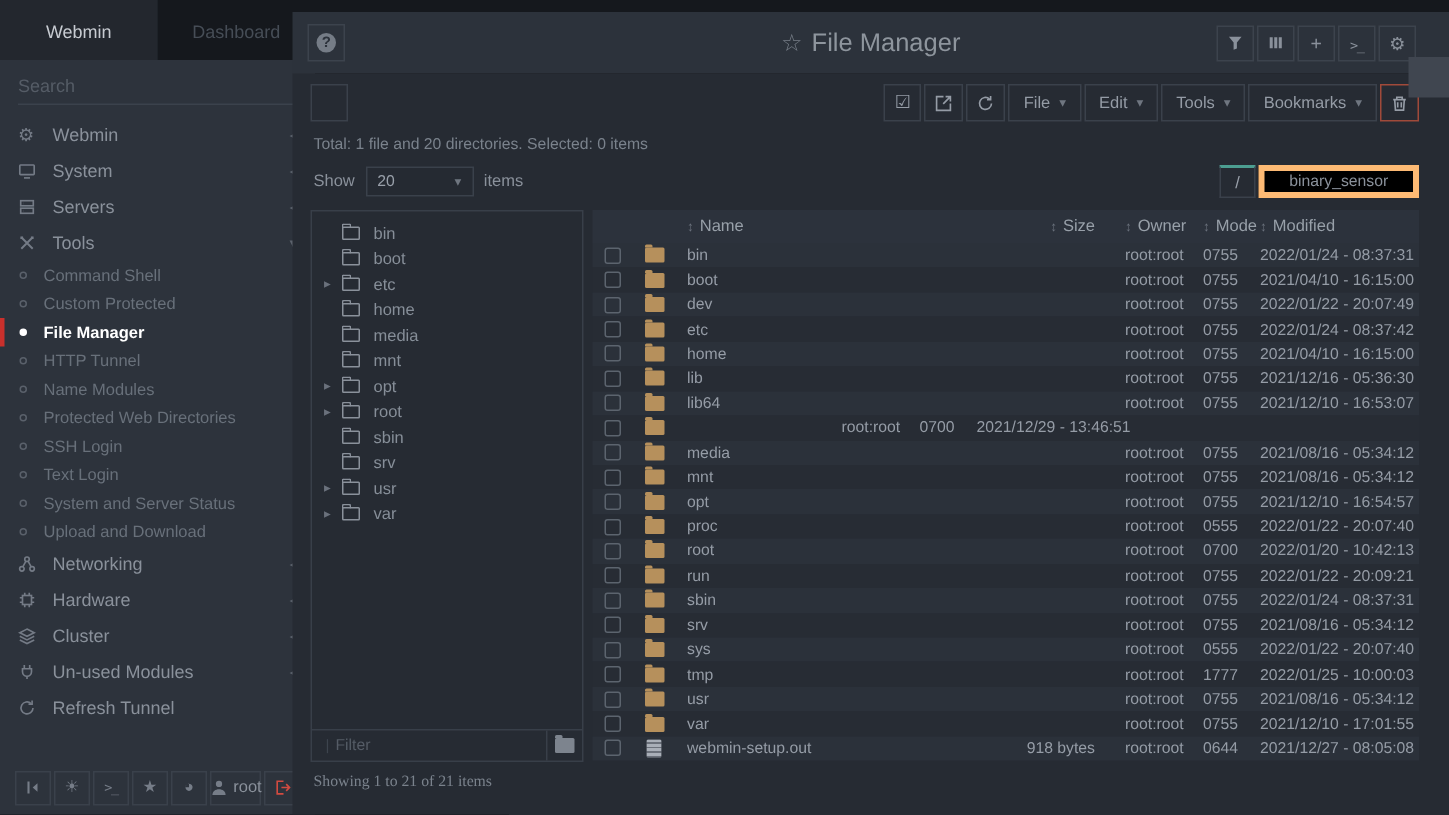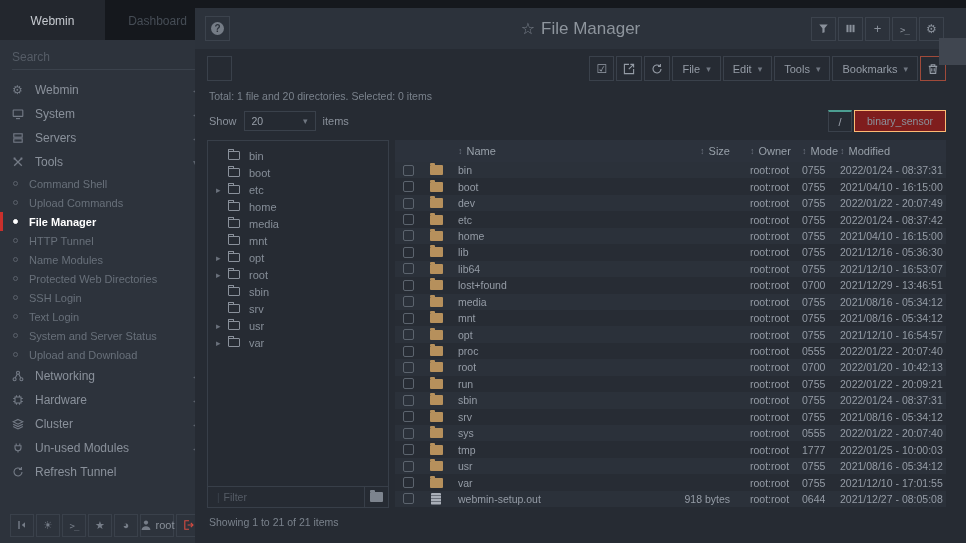--- a/index.html
+++ b/index.html
@@ -51,21 +51,21 @@
   .menu-btn .caret { color:#6f7680; font-size:9px; }
   .tbtn.trash { border-color:#a04a3a; }
   .toolbar-right { margin-left:auto; display:flex; gap:2px; }
 
   .total-line { margin:9px 0 0 2px; font-size:10.5px; color:#7a828c; }
   .show-row { margin:8px 0 0 2px; display:flex; align-items:center; font-size:11px; color:#8a919b; }
   .show-select { width:72px; height:20px; border:1px solid #3a414b; background:#252a32; margin:0 7px; display:flex; align-items:center; padding:0 7px; font-size:10.5px; color:#99a0aa; cursor:pointer; }
   .show-select .caret { margin-left:auto; color:#6f7680; font-size:9px; }
   .path-group { margin-left:auto; display:flex; gap:2px; }
   .root-btn { width:24px; height:22px; border:1px solid #3a414b; border-top:2px solid #4c9e91; background:#262b33; color:#9aa1ab; font-size:11px; display:flex; align-items:center; justify-content:center; cursor:pointer; }
-  .path-input { width:92px; height:22px; background:#7f1d1d; border:1px solid #fdba74; color:#8a919b; font-size:10.5px; text-align:center; font-family:inherit; outline:none; }
+  .path-input { width:107px; height:22px; background:#000000; border:4px solid #fdba74; color:#8a919b; font-size:10.5px; text-align:center; font-family:inherit; outline:none; }
 
   .content-row { display:flex; gap:6px; margin-top:8px; height:368px; }
 
   
   .tree-panel { width:182px; border:1px solid #383f49; display:flex; flex-direction:column; }
   .tree-list { flex:1; padding-top:6px; overflow:hidden; }
   .tree-item { height:17px; display:flex; align-items:center; padding-left:8px; font-size:11px; color:#868e98; cursor:pointer; }
   .tree-item .tcaret { width:12px; color:#6a717c; font-size:9px; }
   .tree-item .name { padding-left:9px; }
   .folder-o { width:12px; height:9px; border:1px solid #8a919b; border-radius:1px; position:relative; flex:none; }
@@ -94,21 +94,21 @@
   .col-mode { width:38px; flex:none; padding-left:6px; }
   .col-modified { width:112px; flex:none; padding-left:6px; }
   .thead .col-size { display:flex; justify-content:flex-end; align-items:center; }
   .thead .col-owner,.thead .col-mode,.thead .col-modified { display:flex; align-items:center; }
   .thead .col-name { display:flex; align-items:center; }
   .cb { width:11px; height:11px; border:1px solid #5c646e; border-radius:2px; background:transparent; }
   .folder-s { width:13px; height:10px; background:#b6905c; border-radius:1px; position:relative; }
   .folder-s::before { content:""; position:absolute; top:-2px; left:0; width:5px; height:2px; background:#b6905c; border-radius:1px 1px 0 0; }
   .file-ic { width:10px; height:12px; background:#a9afb8; border-radius:1px; background-image:repeating-linear-gradient(#a9afb8 0 2px, #6b717b 2px 3px); }
 
-  .showing-line { margin:8px 0 0 2px; font-size:10.5px; color:#7a828c; }
+  .showing-line { margin:8px 0 0 2px; font-size:10.5px; color:#7a828c;font-family:Liberation Serif, serif; }
 
   .icn svg { display:block; }
   .mono { font-family:"DejaVu Sans Mono",monospace; letter-spacing:-1px; font-size:9px; }
 </style>
 </head>
 <body>
 
 <div class="sidebar">
   <div class="side-tabs">
     <div class="side-tab tab-webmin">
@@ -162,21 +162,21 @@
         </span>
         <span class="lbl">Tools</span>
         <span class="caret">▾</span>
       </div>
       <div class="sub-item">
         <span class="bullet"></span>
         <span>Command Shell</span>
       </div>
       <div class="sub-item">
         <span class="bullet"></span>
-        <span>Upload Commands</span>
+        <span>Custom Protected</span>
       </div>
       <div class="sub-item active">
         <span class="bullet"></span>
         <span>File Manager</span>
       </div>
       <div class="sub-item">
         <span class="bullet"></span>
         <span>HTTP Tunnel</span>
       </div>
       <div class="sub-item">
@@ -595,21 +595,20 @@
               <div class="col-mode">0755</div>
               <div class="col-modified">2021/12/10 - 16:53:07</div>
             </div>
             <div class="trow">
               <div class="col-check">
                 <span class="cb"></span>
               </div>
               <div class="col-icon">
                 <span class="folder-s"></span>
               </div>
-              <div class="col-name">lost+found</div>
               <div class="col-size"></div>
               <div class="col-owner">root:root</div>
               <div class="col-mode">0700</div>
               <div class="col-modified">2021/12/29 - 13:46:51</div>
             </div>
             <div class="trow">
               <div class="col-check">
                 <span class="cb"></span>
               </div>
               <div class="col-icon">

